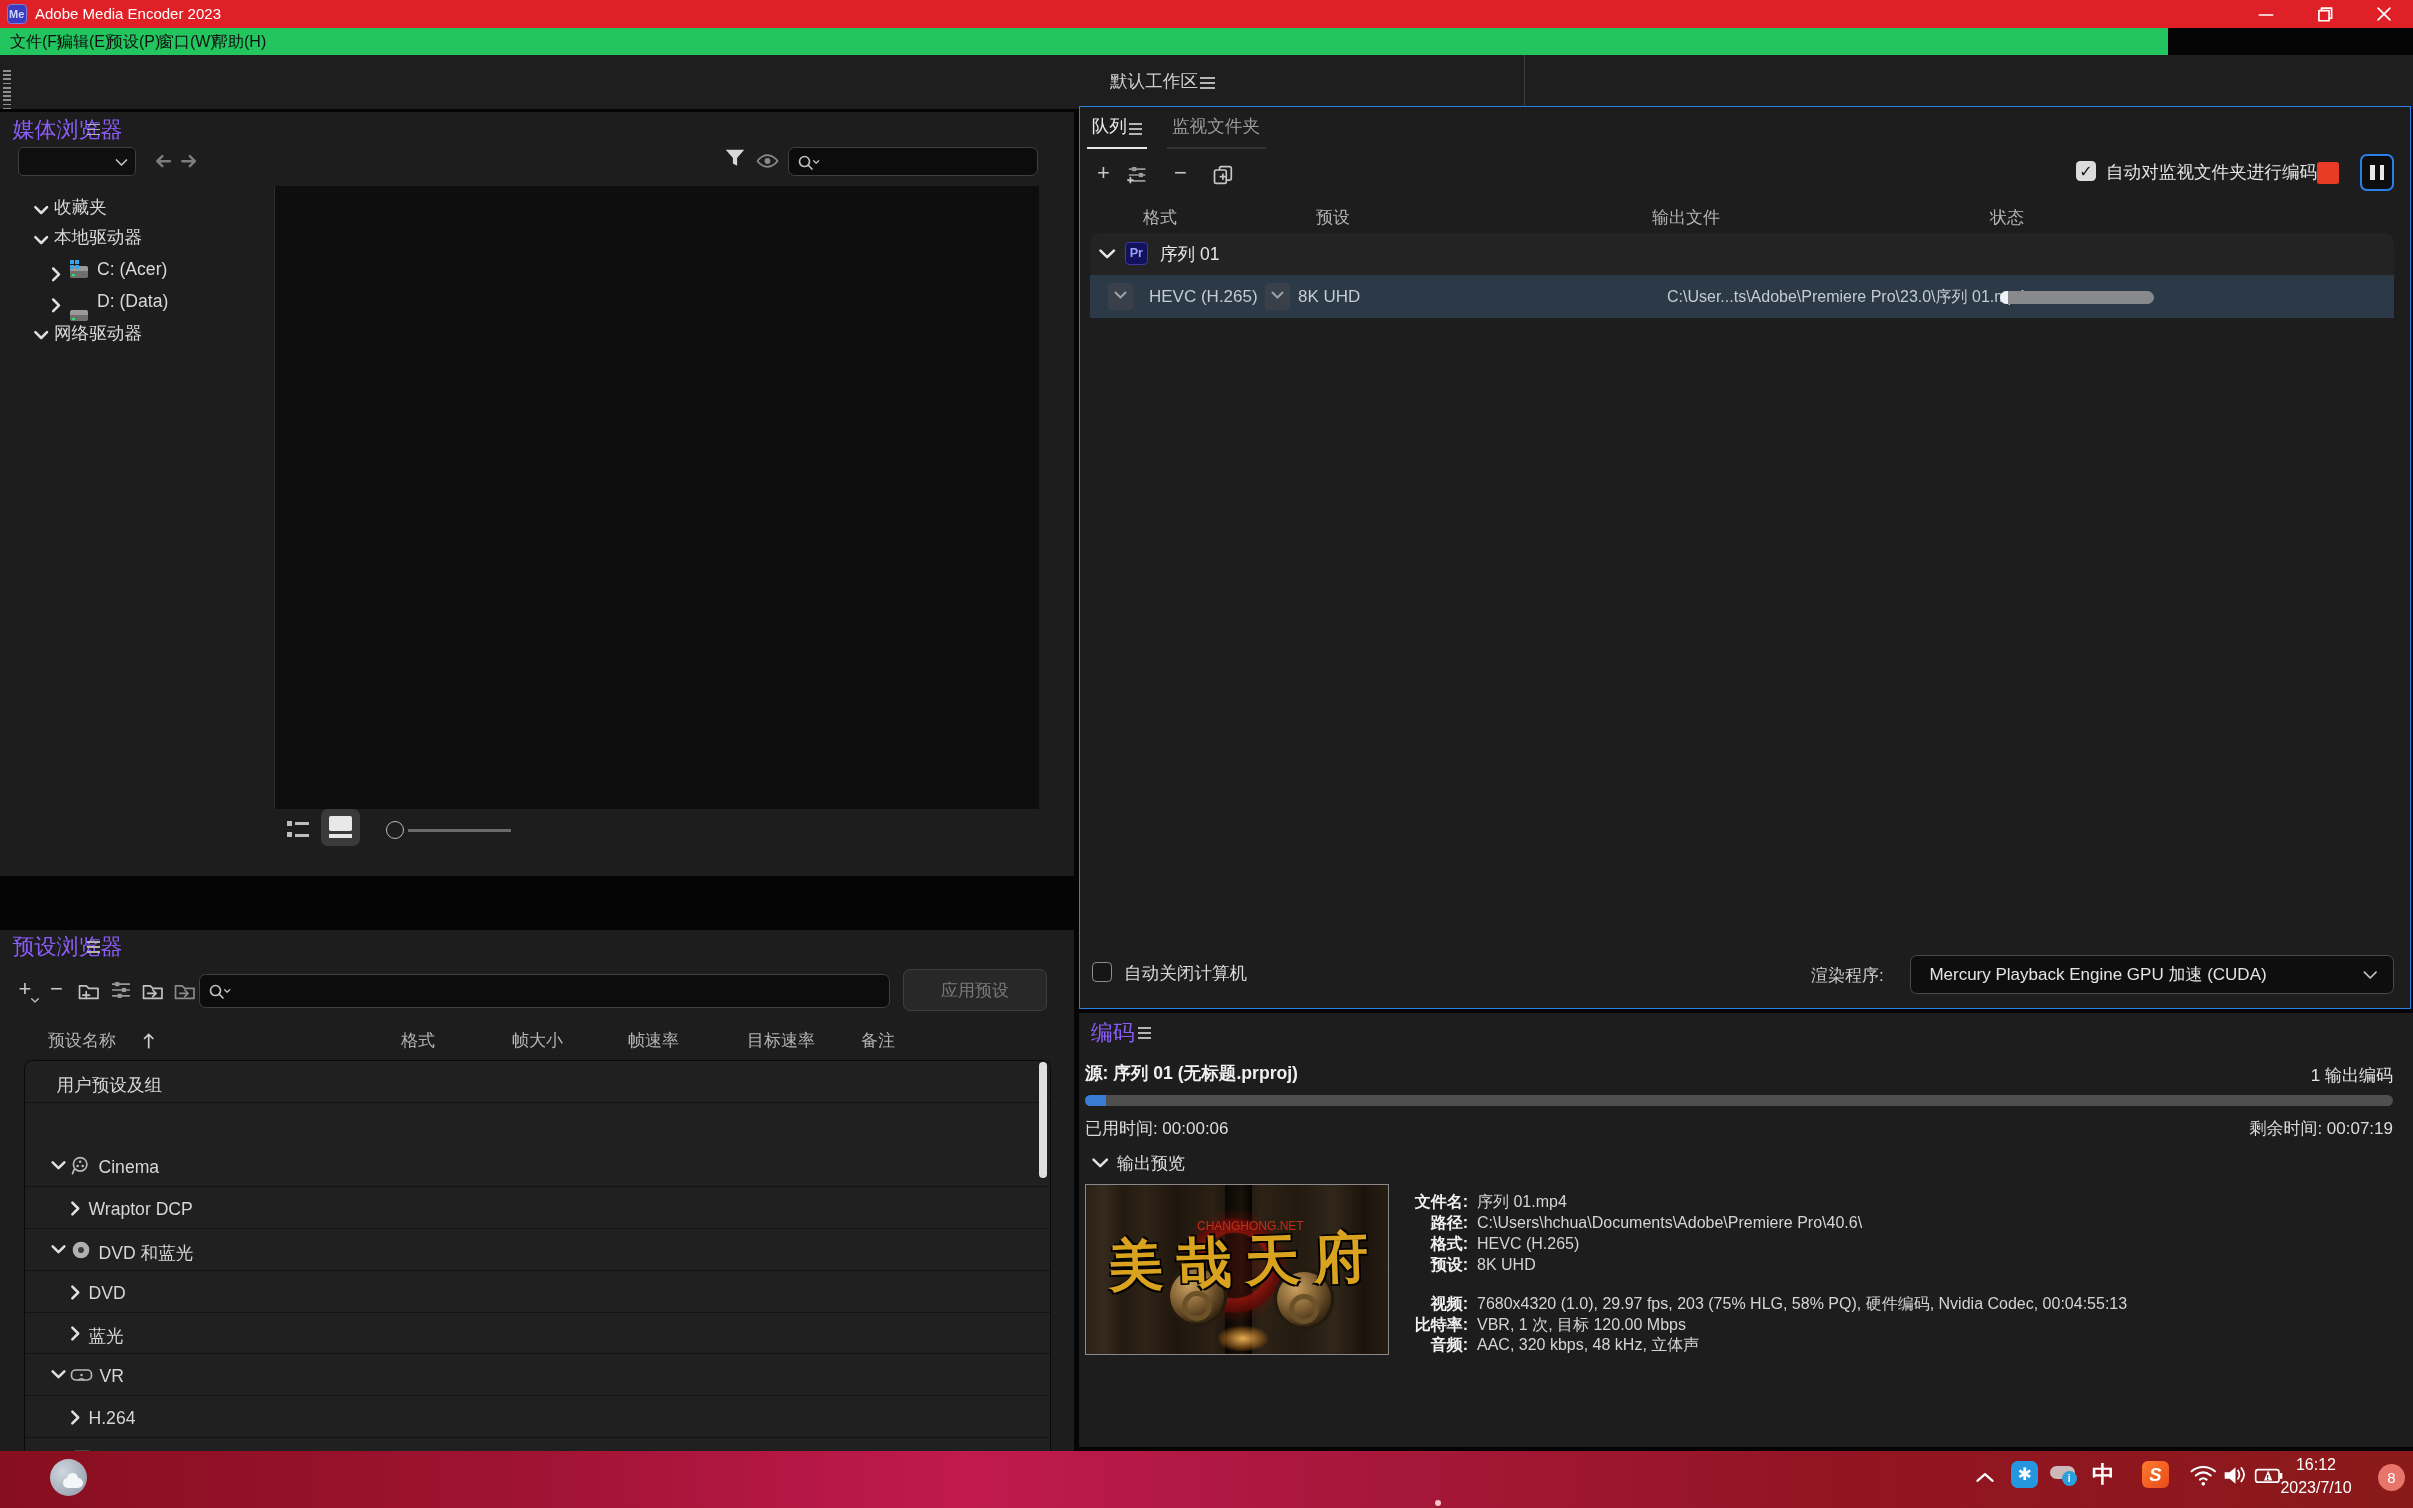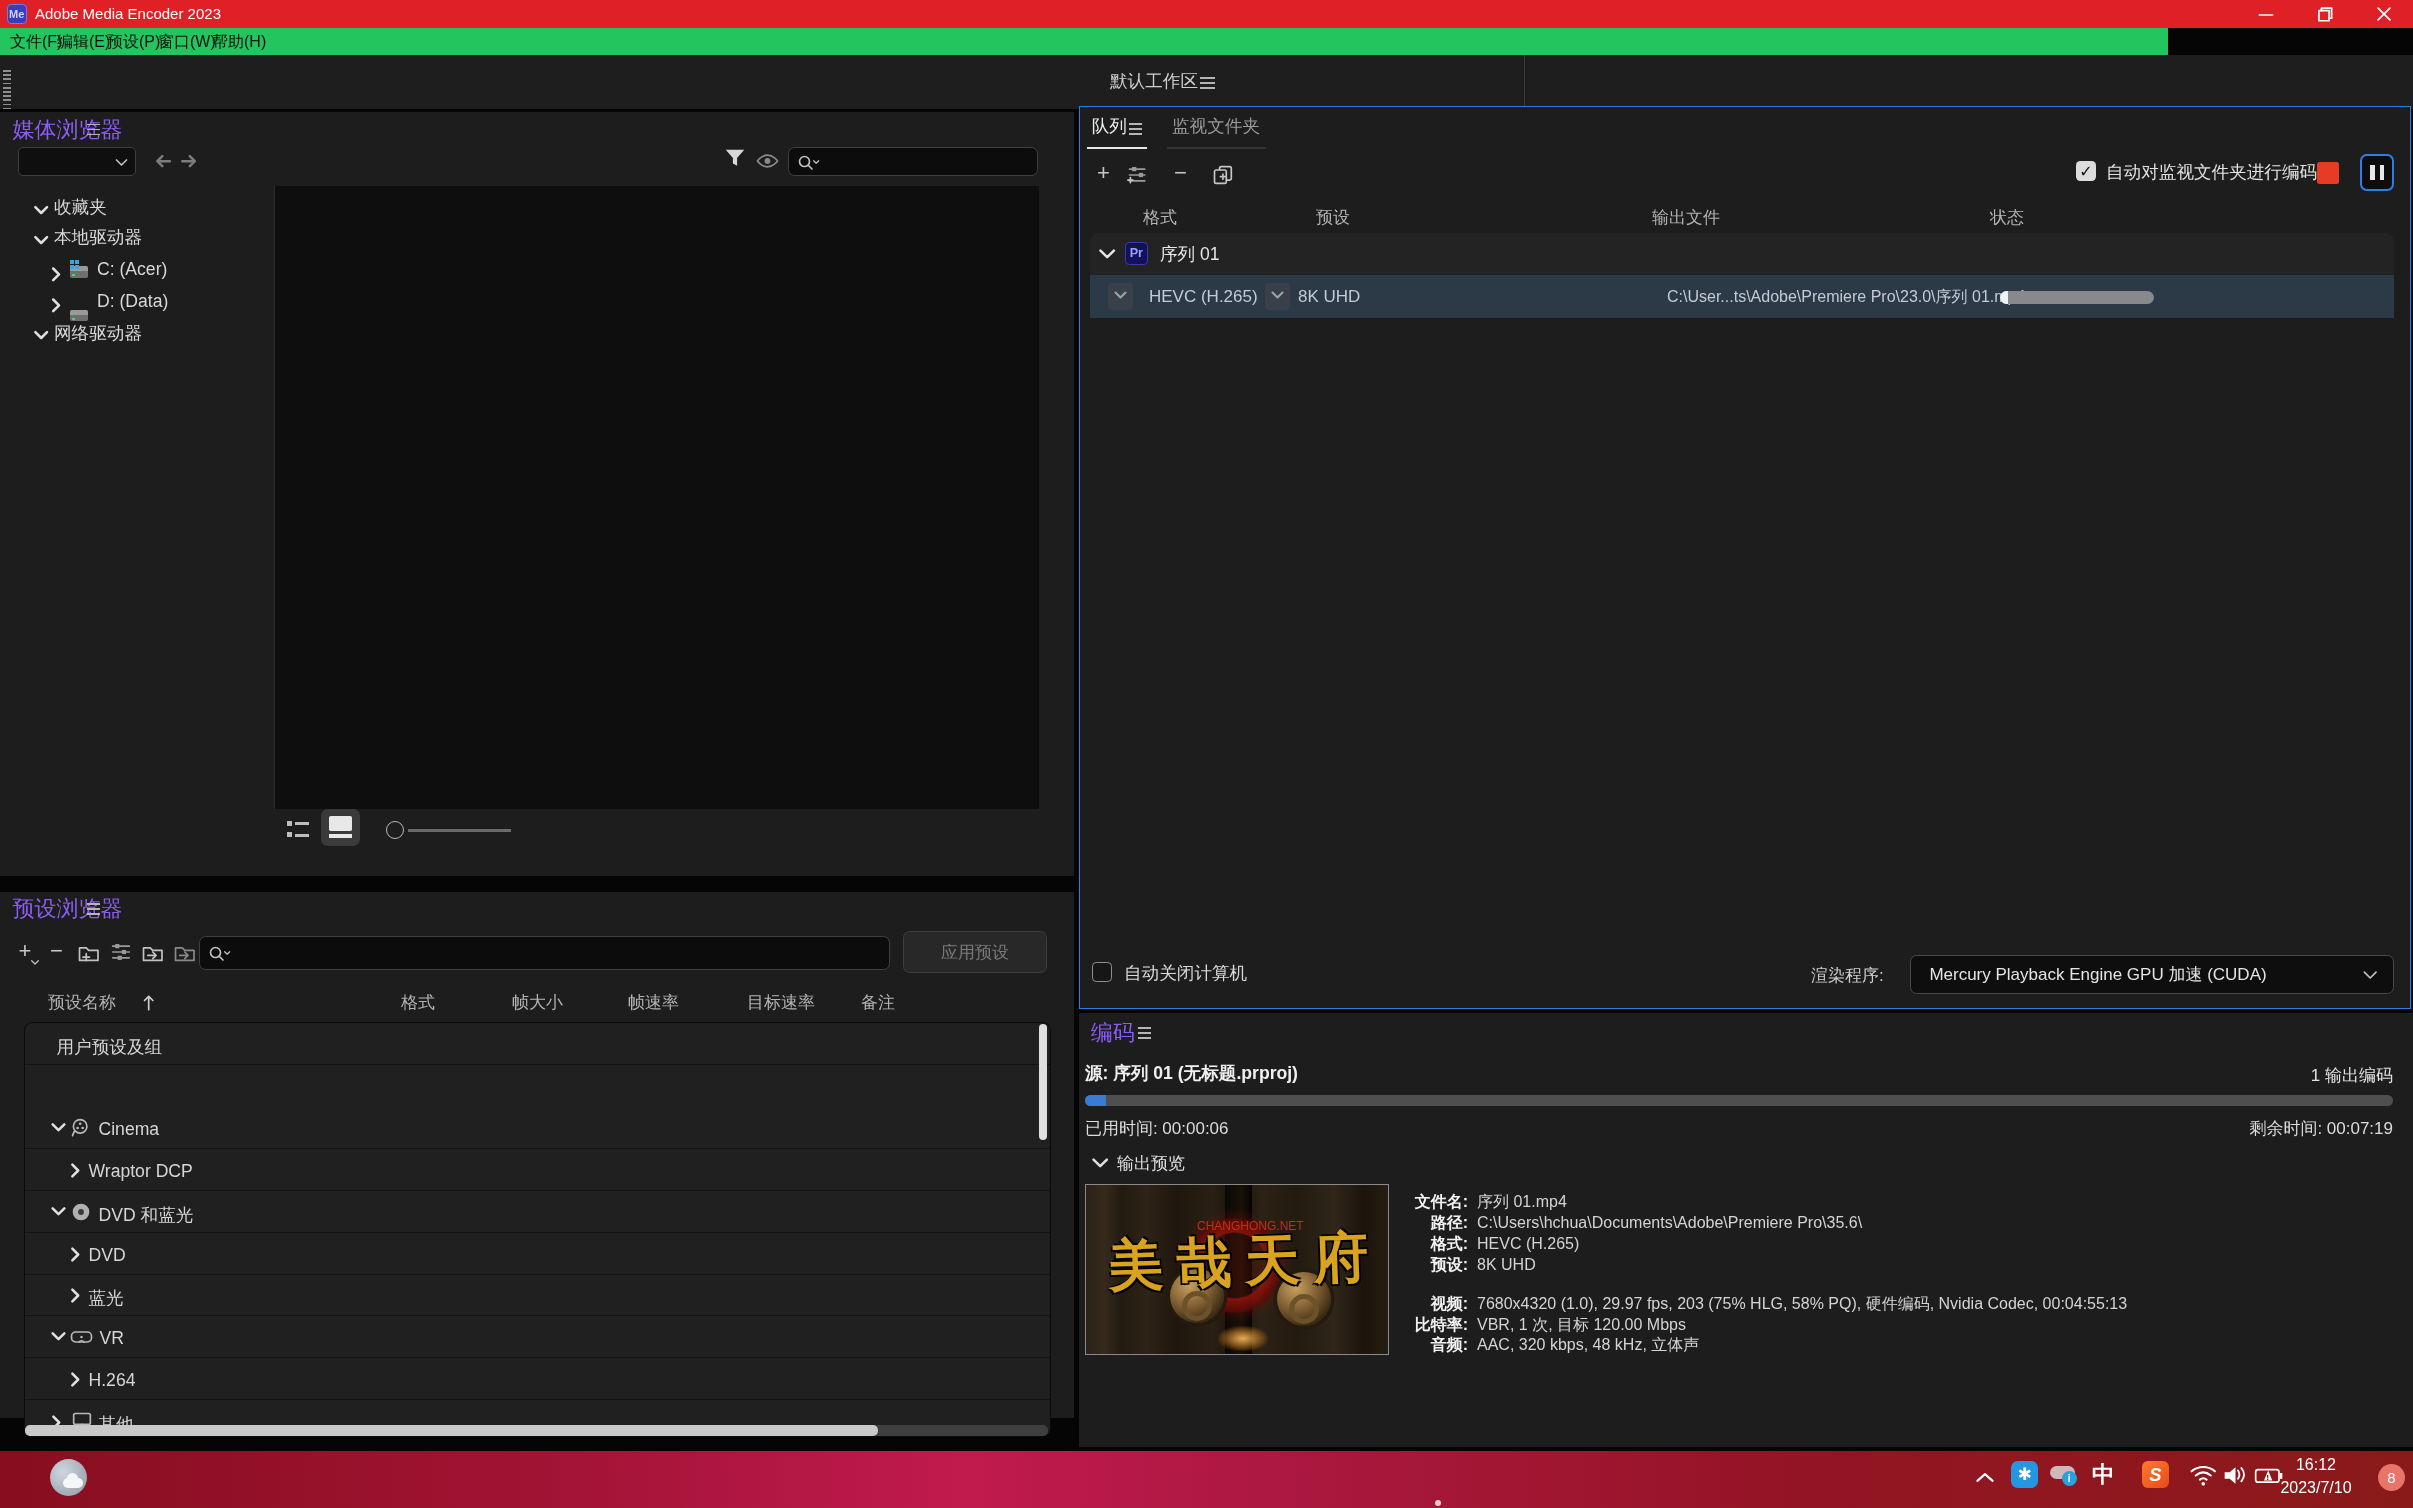--- a/index.html
+++ b/index.html
@@ -194,21 +194,21 @@
         <div style="position:absolute;left:8.4px;top:15px;width:13.4px;height:2.5px;background:#bdbdbd"></div>
     </div>
     <div class="abs thumbsel" style="left:321px;top:697px;width:39px;height:37px">
       <div style="position:absolute;left:7.5px;top:6.7px;width:23.5px;height:15px;background:#e8e8e8;border-radius:1.7px"></div>
       <div style="position:absolute;left:7.5px;top:25px;width:23.5px;height:4.2px;background:#e8e8e8"></div>
     </div>
     <div class="abs" style="left:386px;top:709px;width:18.4px;height:18.4px;border:1.7px solid #b8b8b8;border-radius:50%"></div>
     <div class="abs" style="left:408px;top:717px;width:103px;height:2.5px;background:#6a6a6a"></div>
   </div>
 
-  <div class="abs panel" style="left:0;top:892px;width:1074px;height:526px">
+  <div class="abs panel" style="left:0;top:930px;width:1074px;height:526px">
     <span class="abs ptitle txt" style="left:12.6px;top:5.9px">预设浏览器</span>
     <div class="abs hamb" style="left:87px;top:11px;width:13.4px"></div>
 
     <span class="abs toolbtn txt" style="left:18.4px;top:48px">+</span>
     <svg class="abs st" style="left:30px;top:67px" width="10" height="8.4" viewBox="0 0 12 10">
         <path d="M2 2l4 4 4-4" stroke-width="1.5"></path>
       </svg>
     <span class="abs toolbtn txt" style="left:50px;top:48px">−</span>
     <svg class="abs st" style="left:77px;top:49px" width="23.5" height="22" viewBox="0 0 28 26">
         <path d="M3 8h8l3 3h11v12H3z"></path>
@@ -428,21 +428,21 @@
       </div>
     <span class="redlbl">CHANGHONG.NET</span>
     <div class="callig">美哉天府</div>
     <div class="candle"></div>
   </div>
 
   <div>
     <span class="abs dlab txt" style="left:1341px;top:1194px;width:127px">文件名:</span>
     <span class="abs dval txt" style="left:1477px;top:1194px">序列 01.mp4</span>
     <span class="abs dlab txt" style="left:1341px;top:1215px;width:127px">路径:</span>
-    <span class="abs dval txt" style="left:1477px;top:1215px">C:\Users\hchua\Documents\Adobe\Premiere Pro\35.6\</span>
+    <span class="abs dval txt" style="left:1477px;top:1215px">C:\Users\hchua\Documents\Adobe\Premiere Pro\40.6\</span>
     <span class="abs dlab txt" style="left:1341px;top:1236px;width:127px">格式:</span>
     <span class="abs dval txt" style="left:1477px;top:1236px">HEVC (H.265)</span>
     <span class="abs dlab txt" style="left:1341px;top:1257px;width:127px">预设:</span>
     <span class="abs dval txt" style="left:1477px;top:1257px">8K UHD</span>
     <span class="abs dlab txt" style="left:1341px;top:1296px;width:127px">视频:</span>
     <span class="abs dval txt" style="left:1477px;top:1296px">7680x4320 (1.0), 29.97 fps, 203 (75% HLG, 58% PQ), 硬件编码, Nvidia Codec, 00:04:55:13</span>
     <span class="abs dlab txt" style="left:1341px;top:1317px;width:127px">比特率:</span>
     <span class="abs dval txt" style="left:1477px;top:1317px">VBR, 1 次, 目标 120.00 Mbps</span>
     <span class="abs dlab txt" style="left:1341px;top:1337px;width:127px">音频:</span>
     <span class="abs dval txt" style="left:1477px;top:1337px">AAC, 320 kbps, 48 kHz, 立体声</span>

